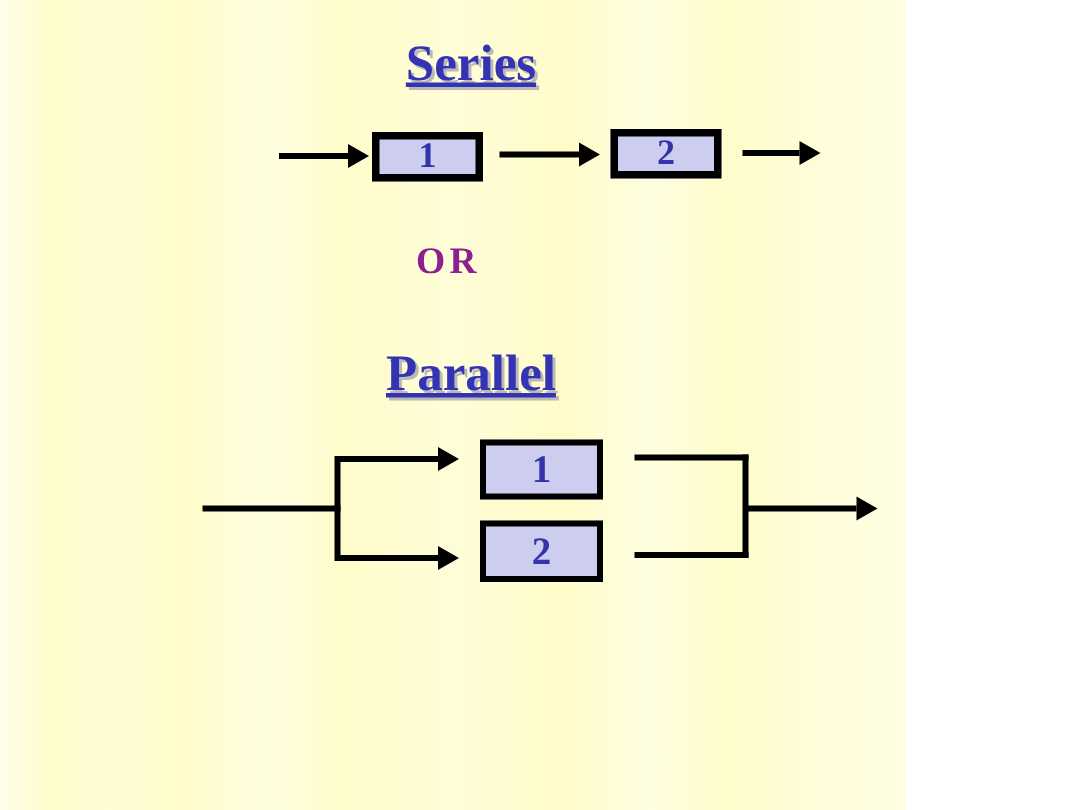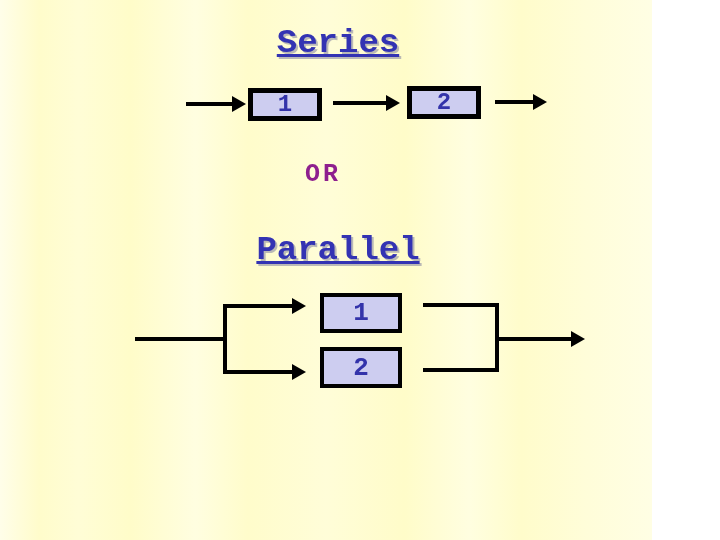--- a/index.html
+++ b/index.html
@@ -1,20 +1,20 @@
 <!DOCTYPE html>
 <html><head>
 <meta charset="utf-8">
 <style>
   html,body{margin:0;padding:0;}
   .slide{
     position:relative;
-    width:652px;height:540px;
+    width:604px;height:540px;
     overflow:hidden;
-    font-family:Liberation Mono, monospace;
+    font-family:Liberation Serif, serif;
     background:linear-gradient(90deg,
       #fffee9 0%, #fffccb 6%, #fffdd6 12%, #fffcc9 20%, #fffee0 30%,
       #fffccb 38%, #fffdd8 50%, #fffcc9 62%, #fffee0 72%, #fffccb 80%,
       #fffdd9 90%, #fffee4 100%);
   }
   .big-title{
     position:absolute;left:0;right:0;text-align:center;
     font-size:34px;font-weight:bold;color:#3333b3;
     text-decoration:underline;
     text-shadow:2px 2px 0 rgba(130,130,160,0.55);

